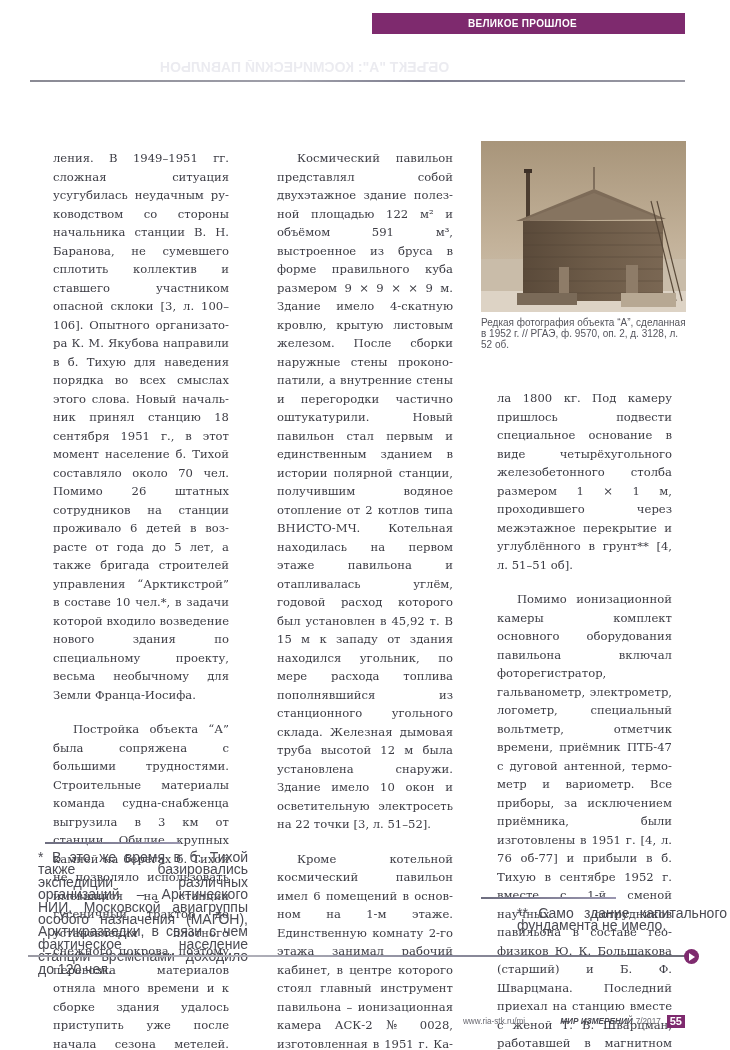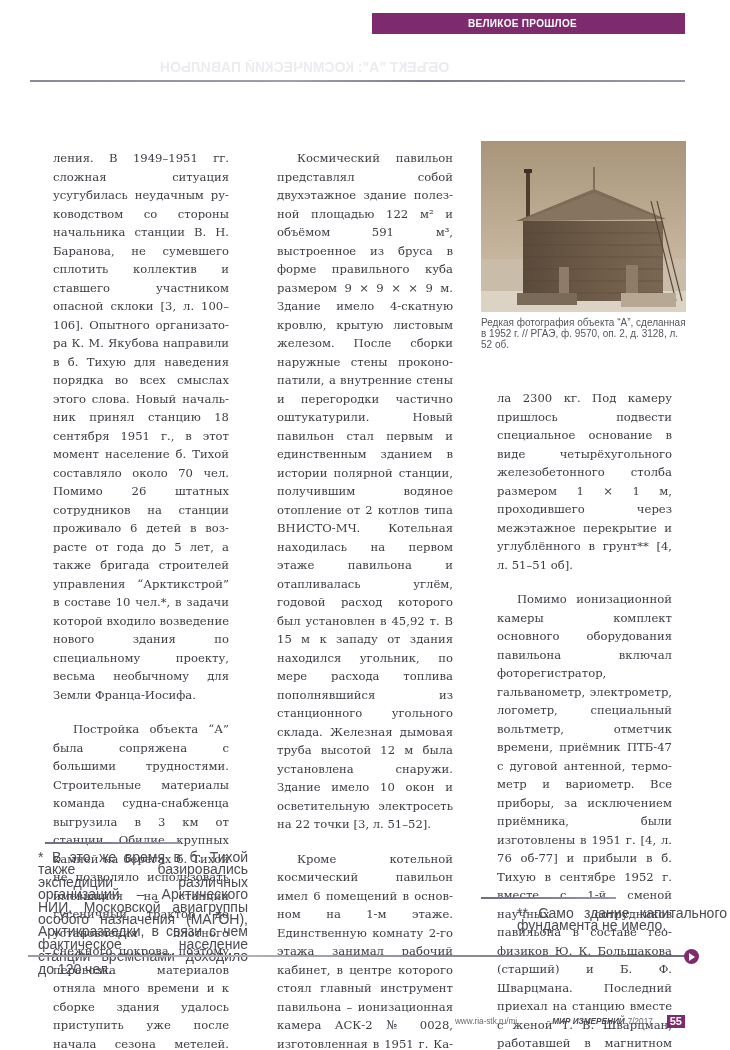--- a/index.html
+++ b/index.html
@@ -70,21 +70,21 @@
     }
 
     .footer {
       position: absolute; left: 430px; top: 1014px; width: 255px; height: 14px;
       font-family: "Liberation Sans", "DejaVu Sans", sans-serif; font-size: 8.2px; color: #6a6a72;
       display: flex; align-items: center; justify-content: flex-end; gap: 3px;
     }
     .footer .mag { font-weight: bold; font-style: italic; color: #4a4a52; margin-left: 32px; }
     .footer .page-num {
       background: #7e2a6e; color: #ffffff; font-weight: bold; font-size: 11px;
-      padding: 0 3px; line-height: 13px; margin-left: 11px;
+      padding: 0 3px; line-height: 13px; margin-left: 3px;
     }
   </style>
 </head>
 <body>
 
 <div class="section-band">ВЕЛИКОЕ ПРОШЛОЕ</div>
 <div class="bleed-title">ОБЪЕКТ "А": КОСМИЧЕСКИЙ ПАВИЛЬОН</div>
 <div class="top-rule"></div>
 
 <div class="col col1">
@@ -132,21 +132,21 @@
     <rect x="145" y="124" width="12" height="30" fill="#8e7c68"></rect>
     <line x1="170" y1="60" x2="195" y2="160" stroke="#5a4a3a" stroke-width="1.2"></line>
     <line x1="176" y1="60" x2="201" y2="160" stroke="#5a4a3a" stroke-width="1.2"></line>
     <rect x="140" y="152" width="55" height="14" fill="#b7a893"></rect>
     <rect x="36" y="152" width="60" height="12" fill="#7a6a58"></rect>
   </svg>
 </div>
 <div class="photo-caption">Редкая фотография объекта “А”, сделанная в 1952 г. // РГАЭ, ф. 9570, оп. 2, д. 3128, л. 52 об.</div>
 
 <div class="col col3">
-  <p>ла 2300 кг. Под камеру пришлось подвести специальное основание в виде четырёхугольного железобе­тонного столба размером 1 × 1 м, проходившего через межэтажное перекрытие и углублённого в грунт** [4, л. 51–51 об].</p>
+  <p>ла 1800 кг. Под камеру пришлось подвести специальное основание в виде четырёхугольного железобе­тонного столба размером 1 × 1 м, проходившего через межэтажное перекрытие и углублённого в грунт** [4, л. 51–51 об].</p>
   <p class="indent">Помимо ионизационной камеры комплект основного оборудования павильона включал фоторегистра­тор, гальванометр, электрометр, ло­гометр, специальный вольтметр, отметчик времени, приёмник ПТБ-47 с дуговой антенной, термо­метр и вариометр. Все приборы, за исключением приёмника, были изготовлены в 1951 г. [4, л. 76 об-77] и прибыли в б. Тихую в сентябре 1952 г. вместе с 1-й сменой научных сотрудников павильона в составе гео­физиков Ю. К. Большакова (старш­ий) и Б. Ф. Шварцмана. Последний приехал на станцию вместе с женой Т. В. Шварцман, работавшей в маг­нитном павильоне. Сборка иони­зационной камеры и установка других приборов продолжалась до 7 ноября. Затем последовала от­ладка оборудования, и 1 декабря 1952 г. космический павильон на­чал работу.</p>
 </div>
 
 <div class="fn-rule fn1-rule"></div>
 <div class="footnote fn1">* В это же время в б. Тихой также базировались экспедиции различных организаций – Аркти­ческого НИИ, Московской авиагруппы особого назначения (МАГОН), Арктикразведки, в связи с чем фактическое население станции време­нами доходило до 120 чел.</div>
 
 <div class="fn-rule fn2-rule"></div>
 <div class="footnote fn2">** Само здание капитального фундамента не имело.</div>
 
 <div class="bottom-rule"></div>

